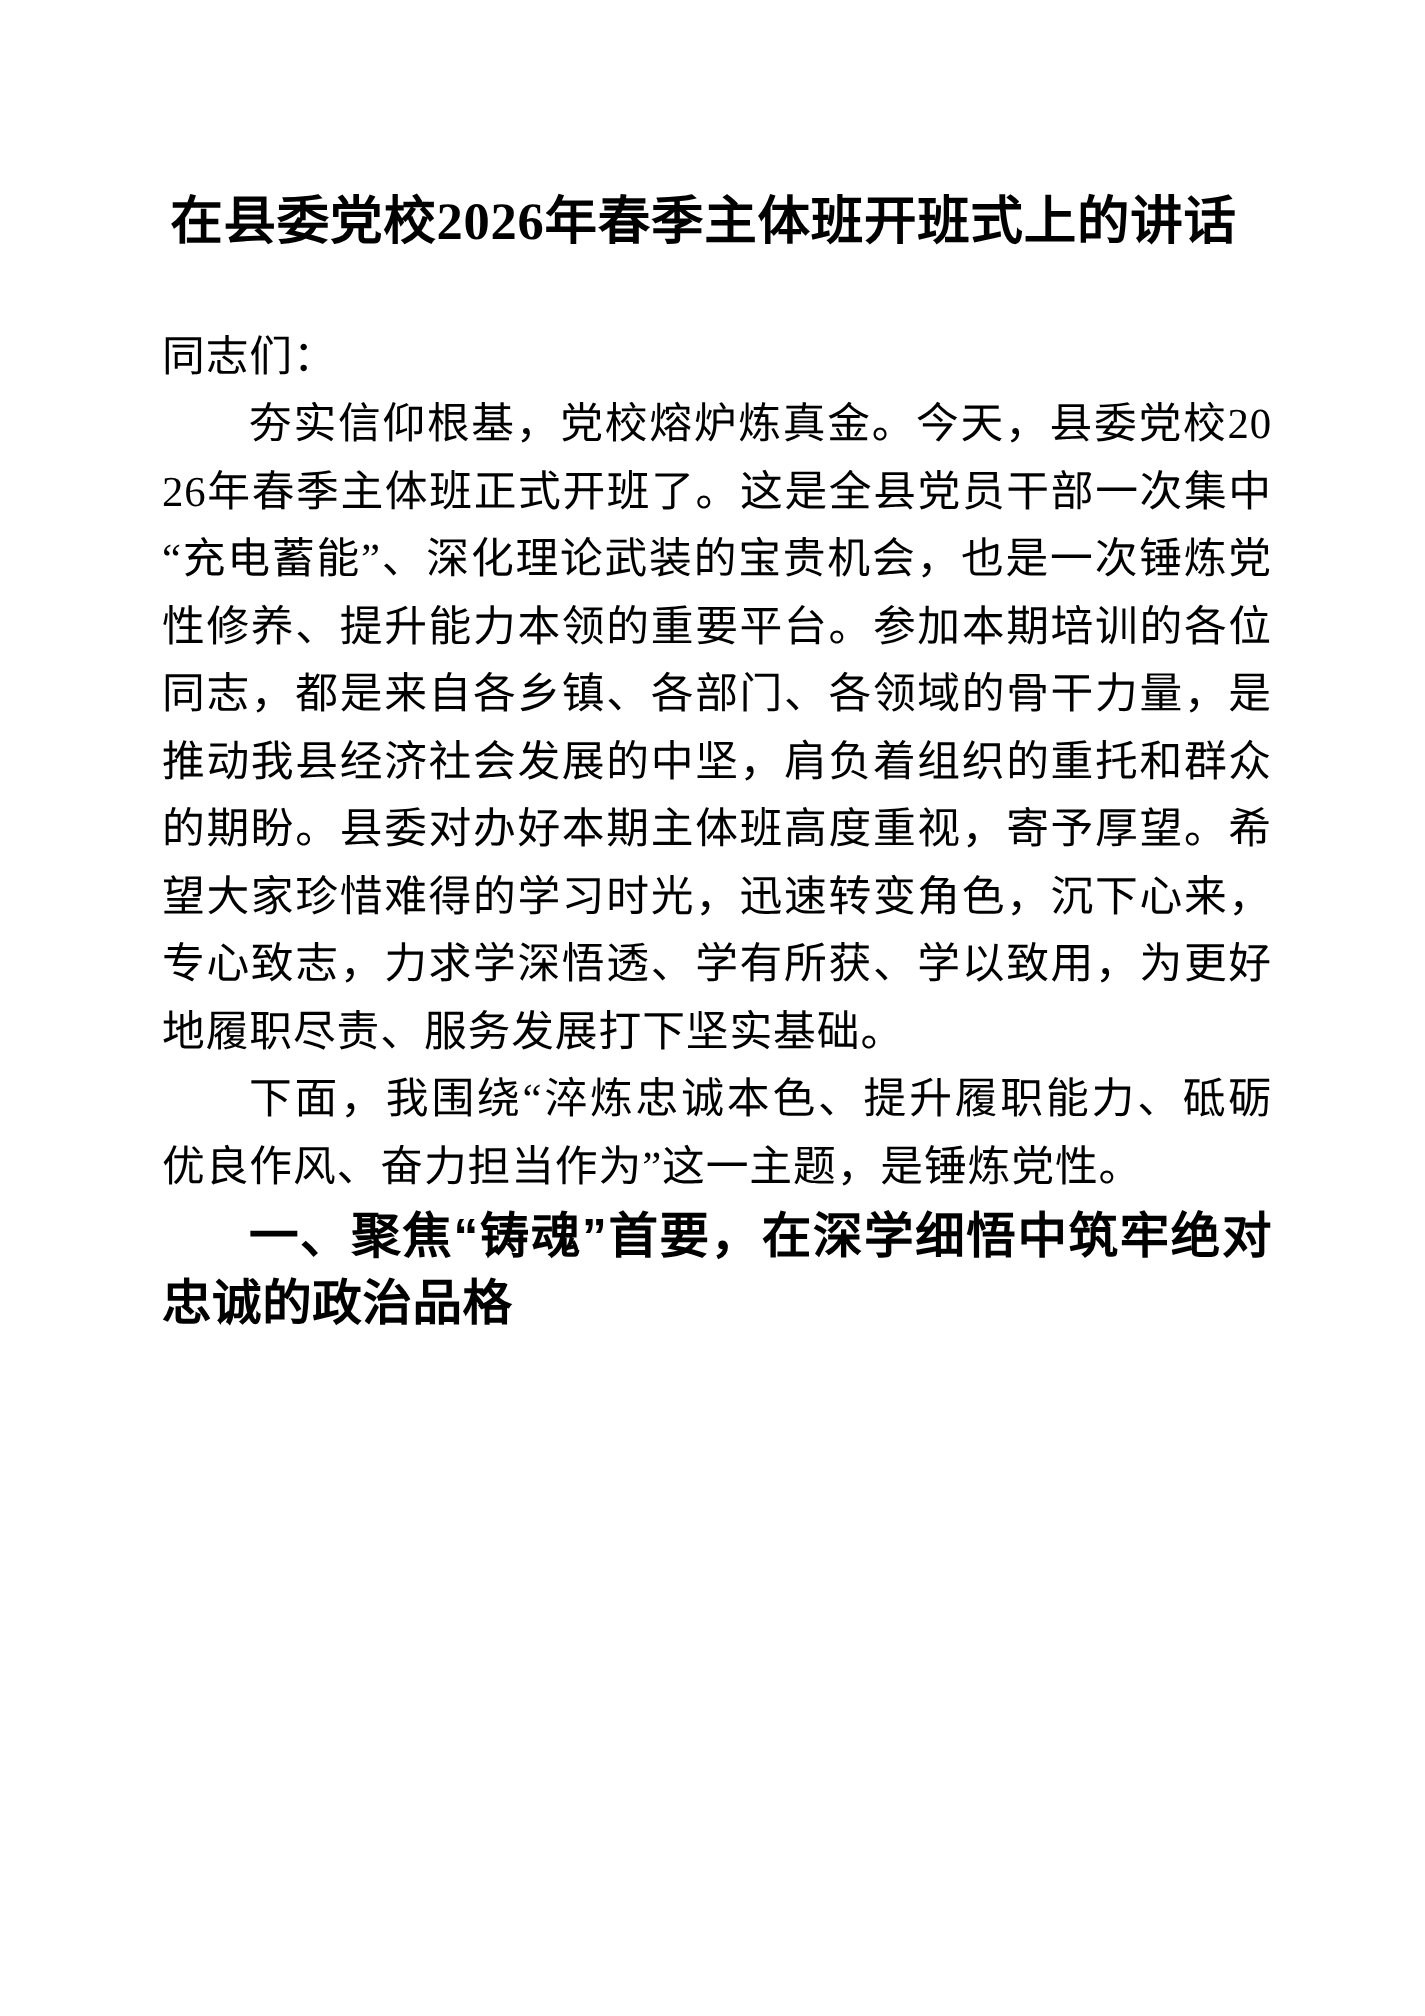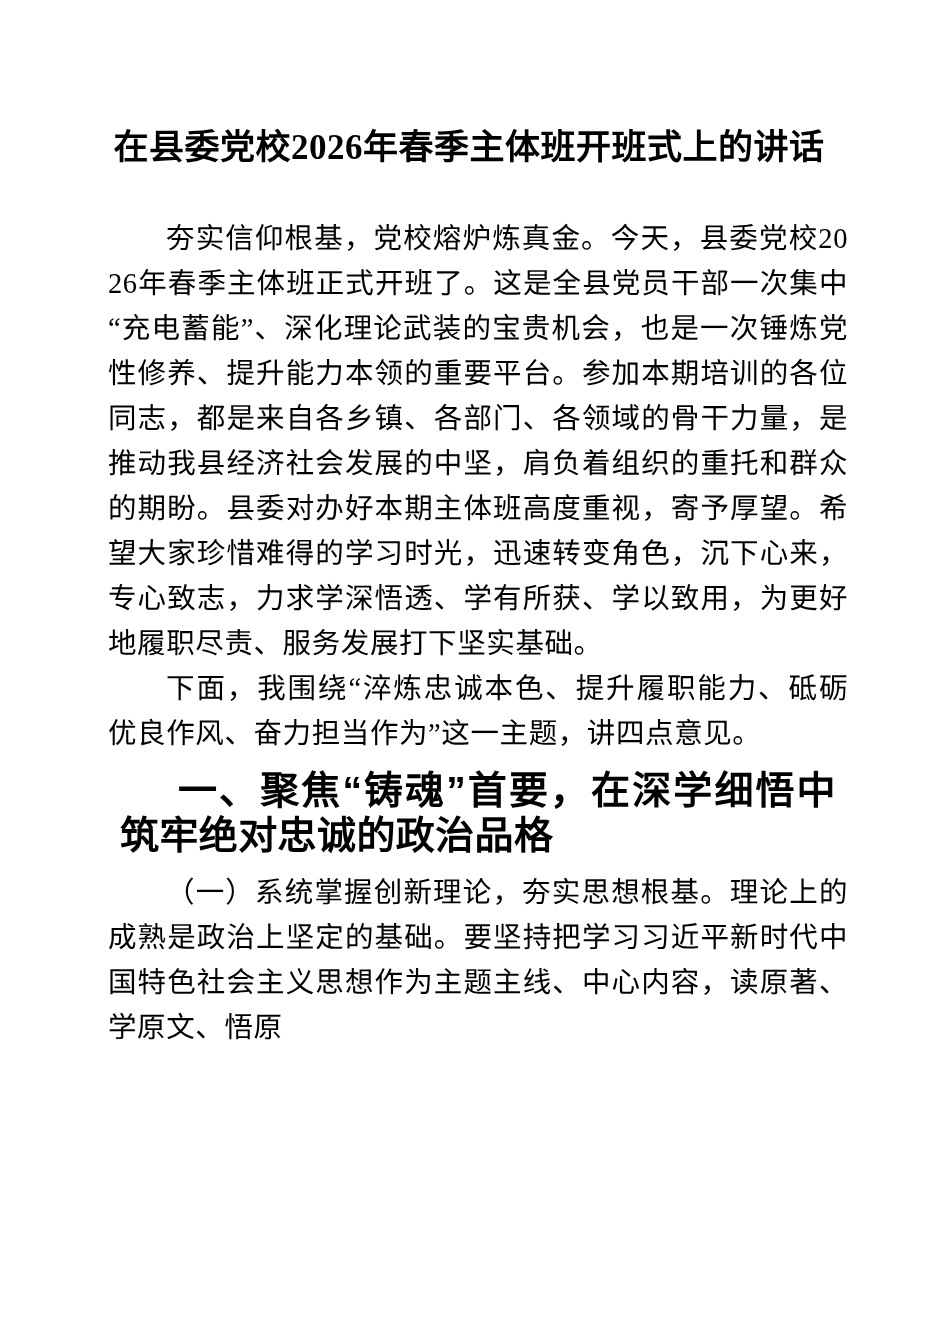--- a/index.html
+++ b/index.html
@@ -67,48 +67,48 @@
 
   p.indent {
     text-indent: 58px;
   }
 
   p.salutation {
     text-indent: 0;
   }
 
   h2.section-heading {
-    margin: 12px;
+    margin: 0;
     padding: 0;
     font-family: "Liberation Sans", "DejaVu Sans", sans-serif;
     font-weight: 700;
-    font-size: 39px;
+    font-size: 33px;
     line-height: 45px;
     text-align: justify;
     text-justify: inter-ideograph;
     text-indent: 58px;
     letter-spacing: 0.4px;
     word-break: break-all;
   }
 </style>
 </head>
 <body>
 
 <div class="page">
   <div class="content">
 
     <h1 class="doc-title">在县委党校2026年春季主体班开班式上的讲话</h1>
 
     <div class="body-block">
 
+      <p class="para salutation">同志们：</p>
 
       <p class="para indent">夯实信仰根基，党校熔炉炼真金。今天，县委党校2026年春季主体班正式开班了。这是全县党员干部一次集中“充电蓄能”、深化理论武装的宝贵机会，也是一次锤炼党性修养、提升能力本领的重要平台。参加本期培训的各位同志，都是来自各乡镇、各部门、各领域的骨干力量，是推动我县经济社会发展的中坚，肩负着组织的重托和群众的期盼。县委对办好本期主体班高度重视，寄予厚望。希望大家珍惜难得的学习时光，迅速转变角色，沉下心来，专心致志，力求学深悟透、学有所获、学以致用，为更好地履职尽责、服务发展打下坚实基础。</p>
 
-      <p class="para indent">下面，我围绕“淬炼忠诚本色、提升履职能力、砥砺优良作风、奋力担当作为”这一主题，讲四点意见。</p>
+      <p class="para indent">下面，我围绕“淬炼忠诚本色、提升履职能力、砥砺优良作风、奋力担当作为”这一主题，是锤炼党性。</p>
 
       <h2 class="section-heading">一、聚焦“铸魂”首要，在深学细悟中筑牢绝对忠诚的政治品格</h2>
 
 
-      <p class="para indent">（一）系统掌握创新理论，夯实思想根基。理论上的成熟是政治上坚定的基础。要坚持把学习习近平新时代中国特色社会主义思想作为主题主线、中心内容，读原著、学原文、悟原</p>
 
     </div>
   </div>
 </div>
 
 </body></html>

